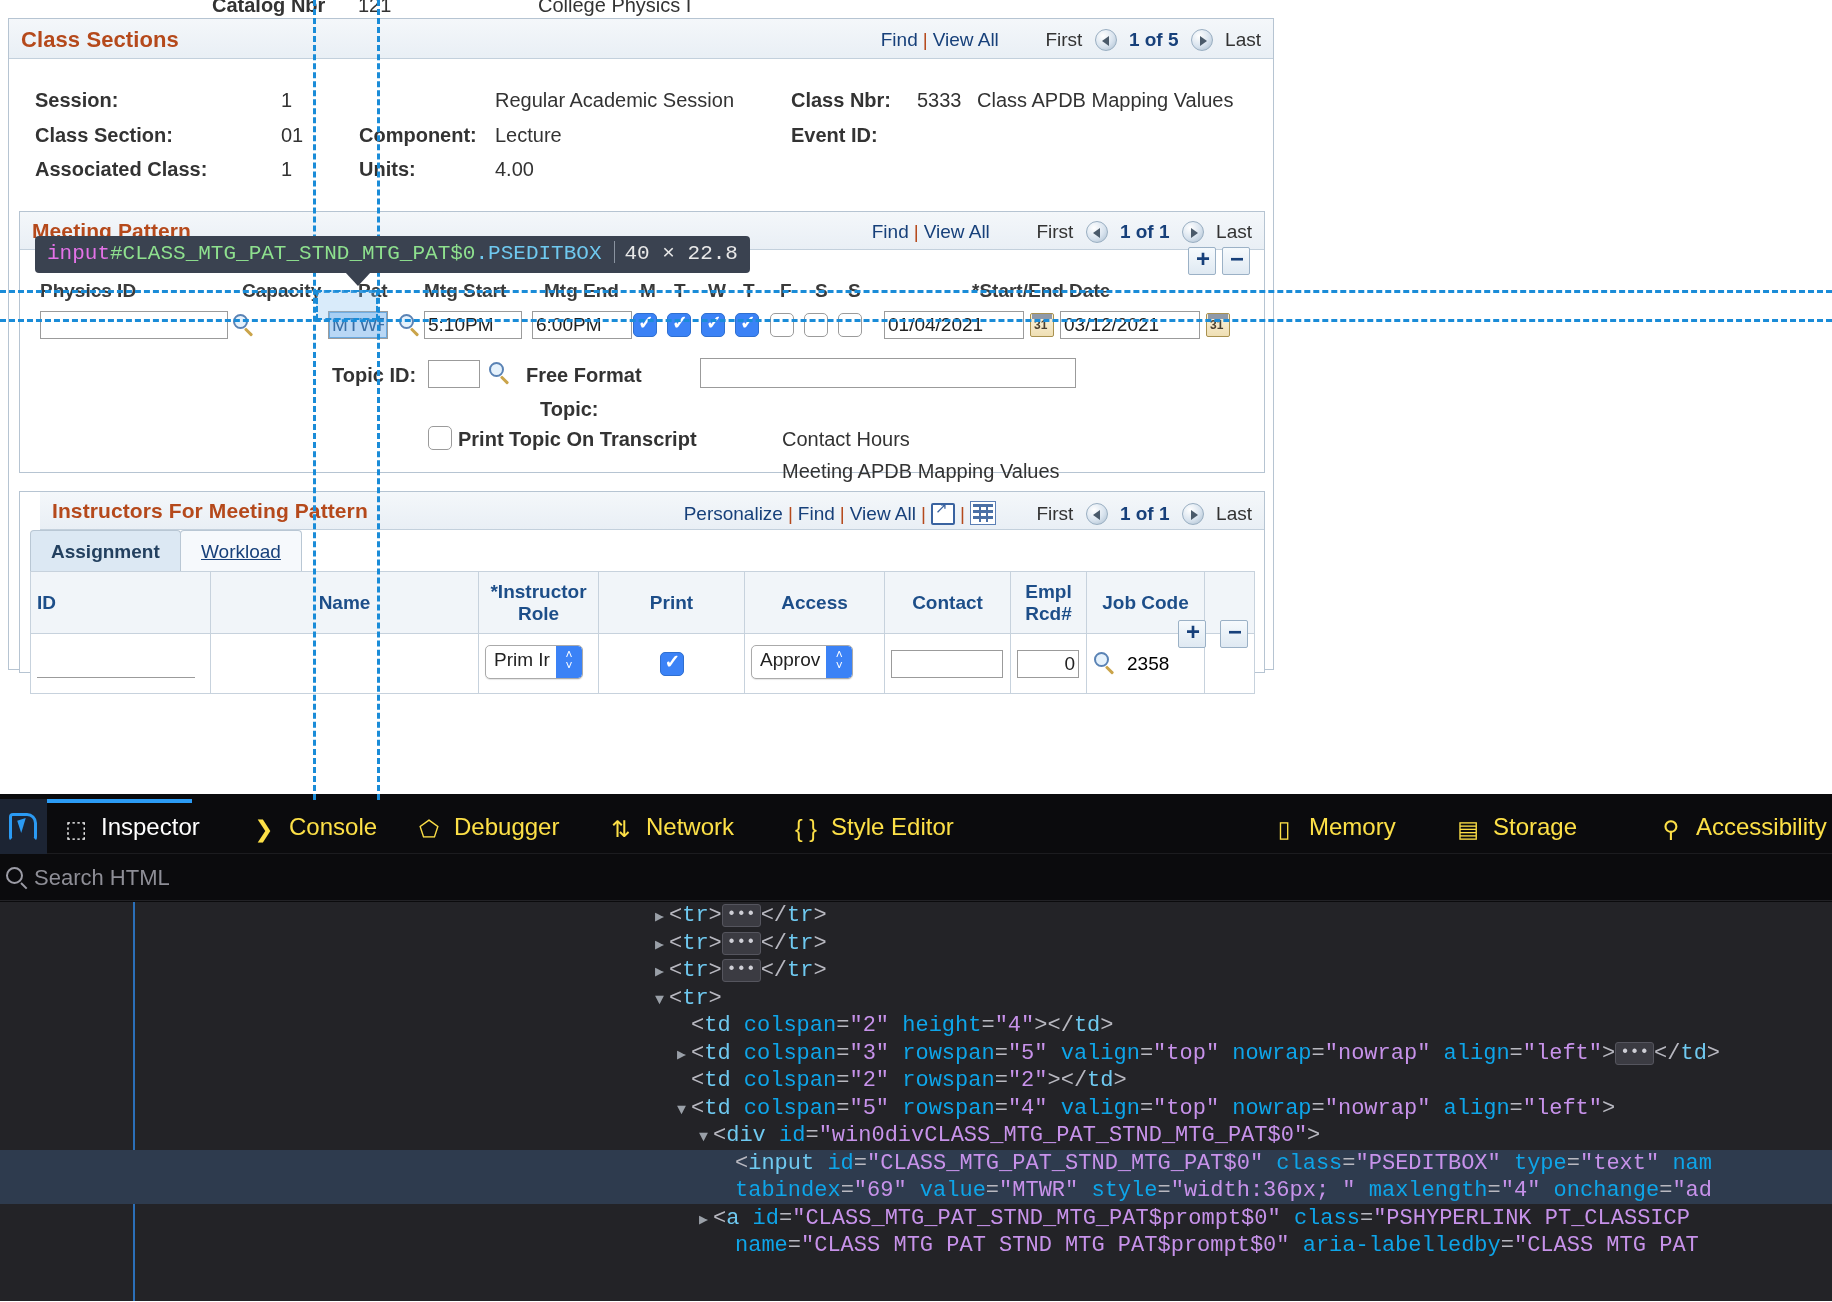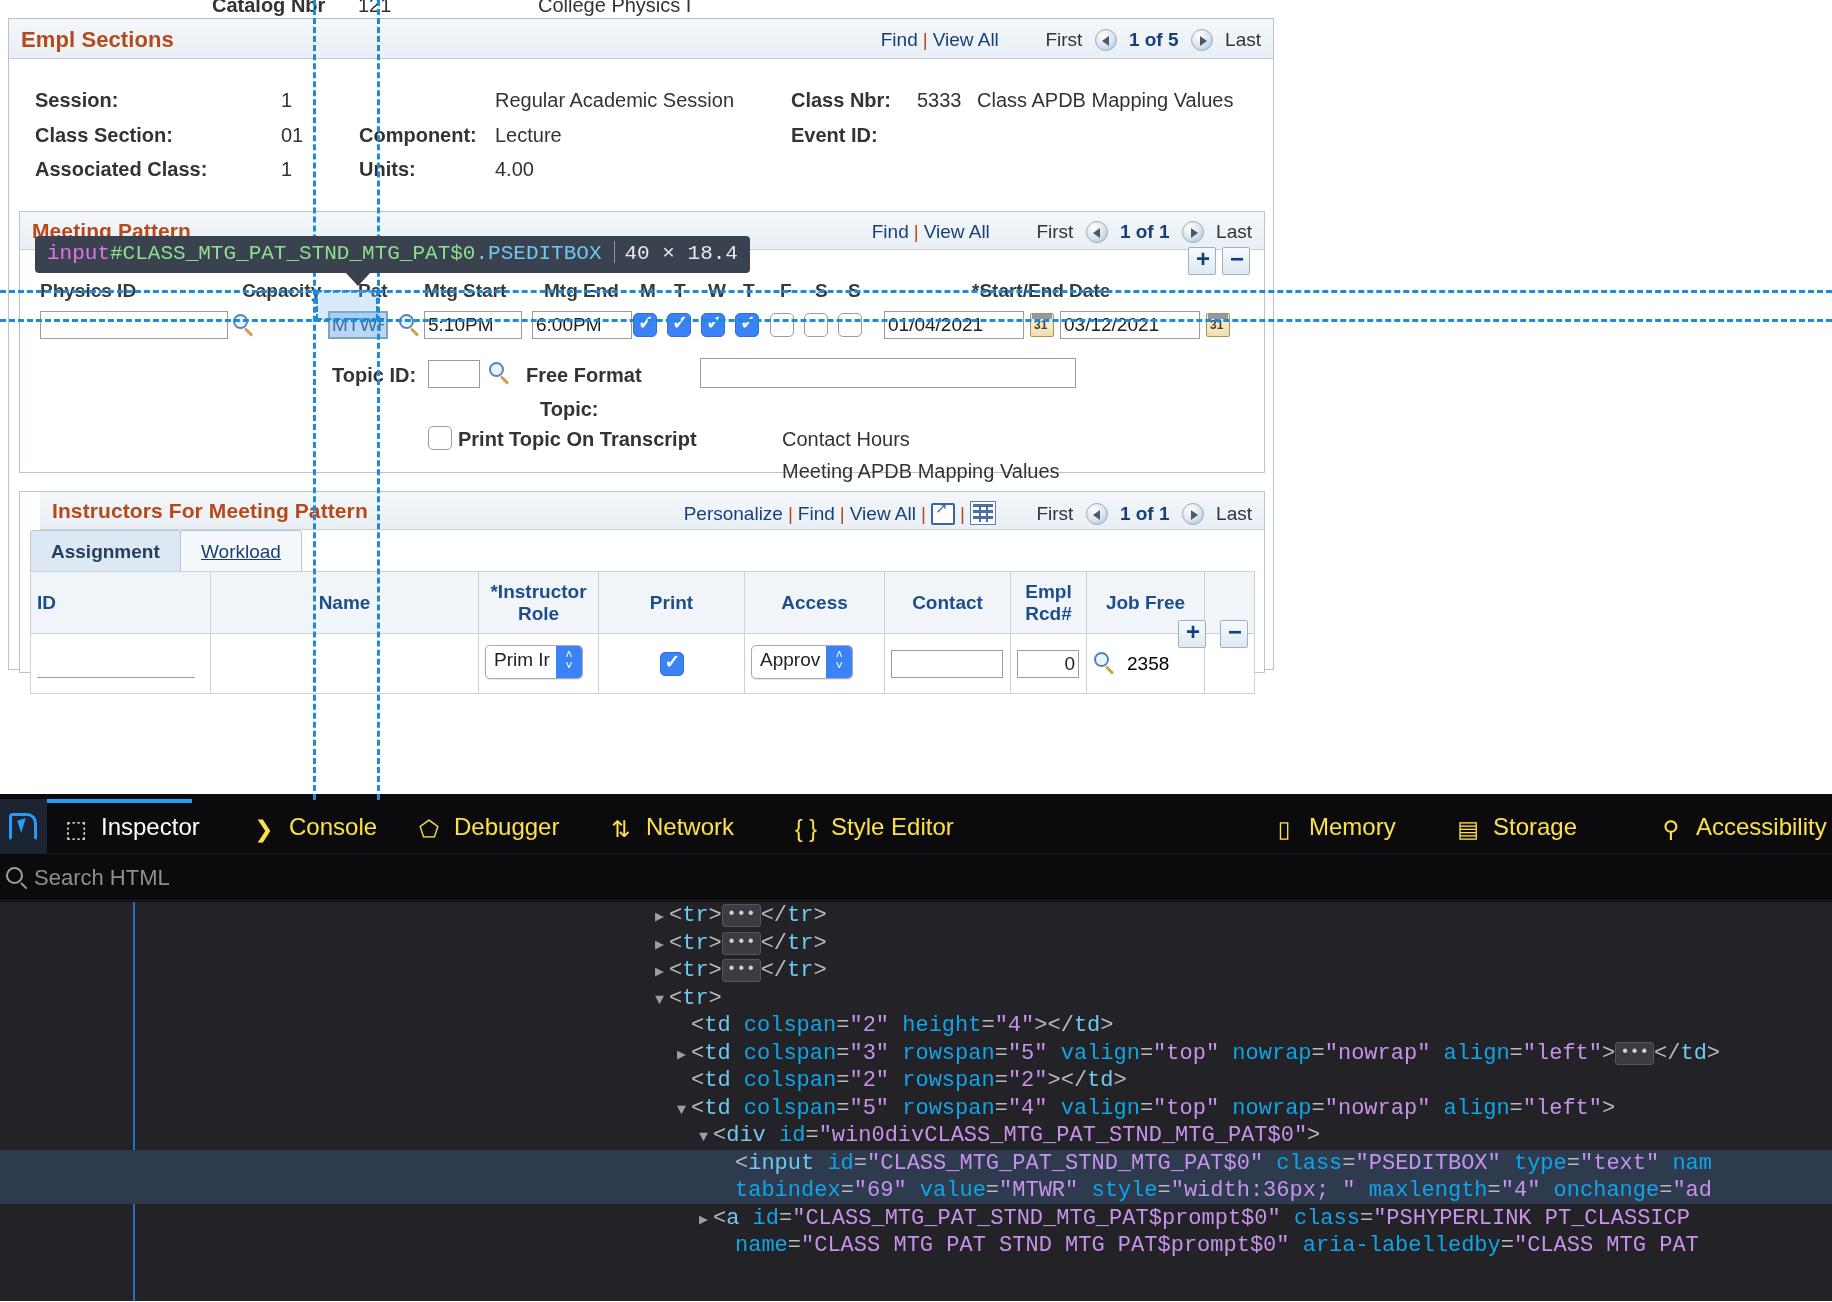--- a/index.html
+++ b/index.html
@@ -311,21 +311,21 @@
 <div id="ps-page">
 
   <div class="clip-top">
     <span class="ct-a">Catalog Nbr</span>
     <span class="ct-b">121</span>
     <span class="ct-c">College Physics I</span>
   </div>
 
   <div class="groupbox" id="gb-class-sections">
     <div class="gb-header">
-      <div class="gb-title">Empl Sections</div>
+      <div class="gb-title">Class Sections</div>
       <div class="gb-nav">
         <span class="lnk">Find</span><span class="sep">|</span><span class="lnk">View All</span>
         <span style="display:inline-block;width:36px"></span>
         <span class="navword">First</span>
         <span class="arrow-btn left"></span>
         <span class="navcount">1 of 5</span>
         <span class="arrow-btn right"></span>
         <span class="navword">Last</span>
       </div>
     </div>
@@ -462,21 +462,21 @@
           </colgroup>
           <tbody>
               <tr>
             <th class="th-id">ID</th>
             <th>Name</th>
             <th>*Instructor Role</th>
             <th>Print</th>
             <th>Access</th>
             <th>Contact</th>
             <th>Empl Rcd#</th>
-            <th>Job Free</th>
+            <th>Job Code</th>
             <th></th>
             <th></th>
           </tr>
           <tr>
             <td>
               <input class="ps-input" style="position: static; width: 158px; border-top: none; border-right: none; border-left: none; border-image: initial; border-bottom: 1px solid rgb(155, 155, 155);" value="">
             </td>
             <td></td>
             <td>
               <span class="ps-select"><span>Prim Ir</span><span class="spin">˄<br>˅</span></span>
@@ -515,21 +515,21 @@
     </div>
   </div>
 
   <div class="guide-v" style="left:313px;"></div>
   <div class="guide-v" style="left:377px;"></div>
   <div class="guide-h" style="top:290px;"></div>
   <div class="guide-h" style="top:319px;"></div>
   <div class="hl-box" style="left:316px; top:290px; width:62px; height:30px;"></div>
 
   <div id="tooltip">
-    <span class="t-tag">input</span><span class="t-id">#CLASS_MTG_PAT_STND_MTG_PAT$0</span><span class="t-cls">.PSEDITBOX</span><span class="t-div"></span><span class="t-dim">40 × 18.4</span>
+    <span class="t-tag">input</span><span class="t-id">#CLASS_MTG_PAT_STND_MTG_PAT$0</span><span class="t-cls">.PSEDITBOX</span><span class="t-div"></span><span class="t-dim">40 × 22.8</span>
   </div>
 </div>
 
 <div id="devtools">
 
   <div id="dt-toolbar">
     <div class="picker-btn">
         <div class="cursor"></div>
       </div>
     <div class="picker-underline"></div>

